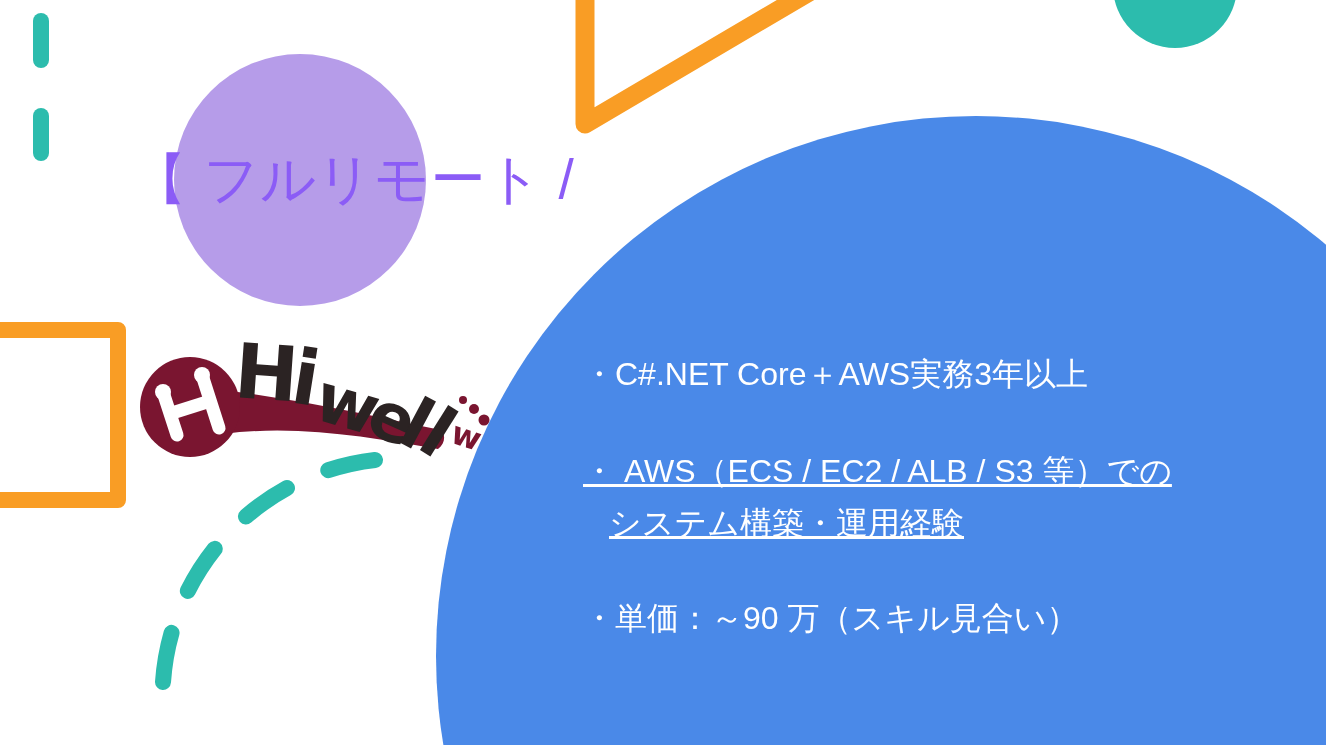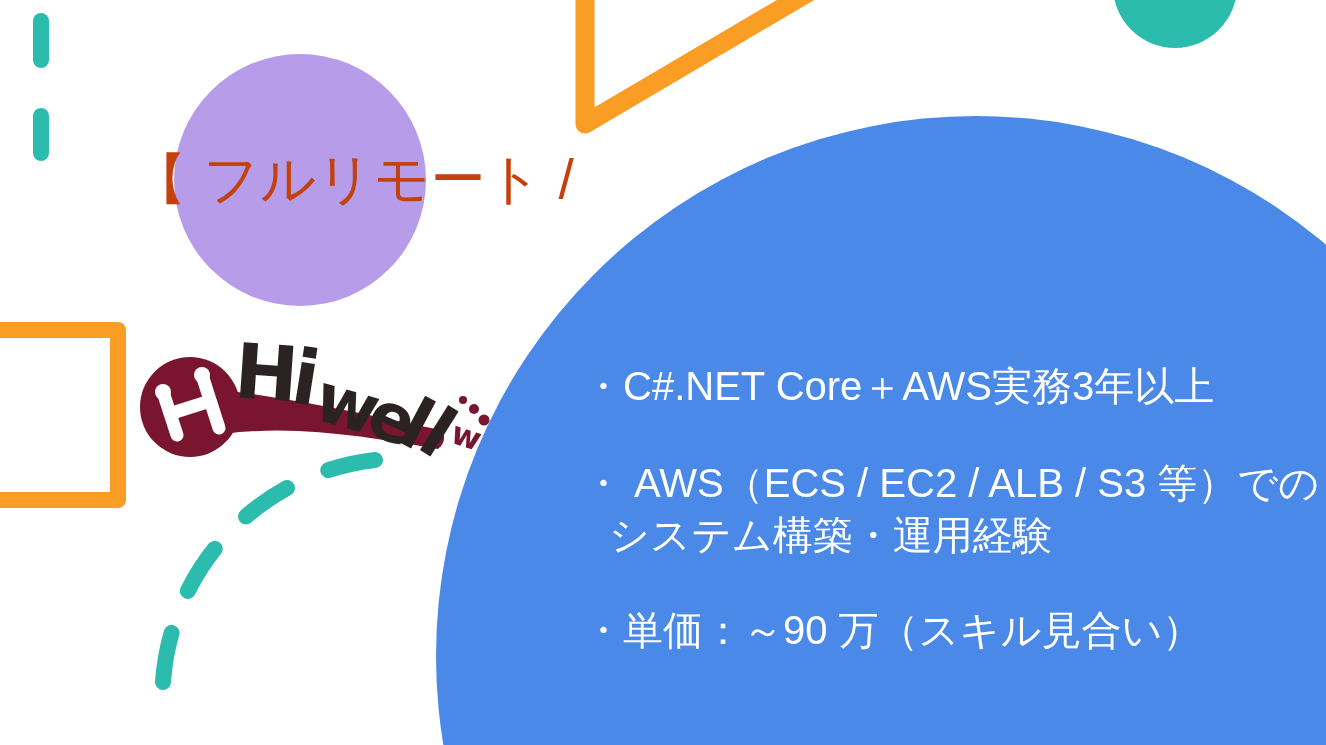--- a/index.html
+++ b/index.html
@@ -60,39 +60,39 @@
     position: absolute;
     left: 133px; top: 328px;
     width: 360px; height: 140px;
     z-index: 3;
   }
   
   .title {
     position: absolute;
     left: 132px; top: 146px;
     z-index: 4;
-    color: #c2410c;
+    color: #8b5cf6;
     font-size: 55px;
     line-height: 66px;
     white-space: nowrap;
     letter-spacing: 0.5px;
   }
   .title-line2 { margin-left: 92px; }
 
   .bullets {
     position: absolute;
-    left: 583px; top: 366px;
+    left: 583px; top: 354px;
     width: 730px;
     z-index: 4;
     color: #ffffff;
-    font-size: 40px;
+    font-size: 32px;
     line-height: 40px;
   }
   .bullet { white-space: nowrap; }
-  .bullet.b2 { margin-top: 57px; }
+  .bullet.b2 { margin-top: 57px; text-decoration: underline; }
   .bullet.b3 { margin-top: 55px; }
   .bullet .indent { padding-left: 26px; margin-top: 12px; }
 </style>
 </head>
 <body>
 
 <div class="slide">
 
   <div class="dash dash1"></div>
   <div class="dash dash2"></div>

